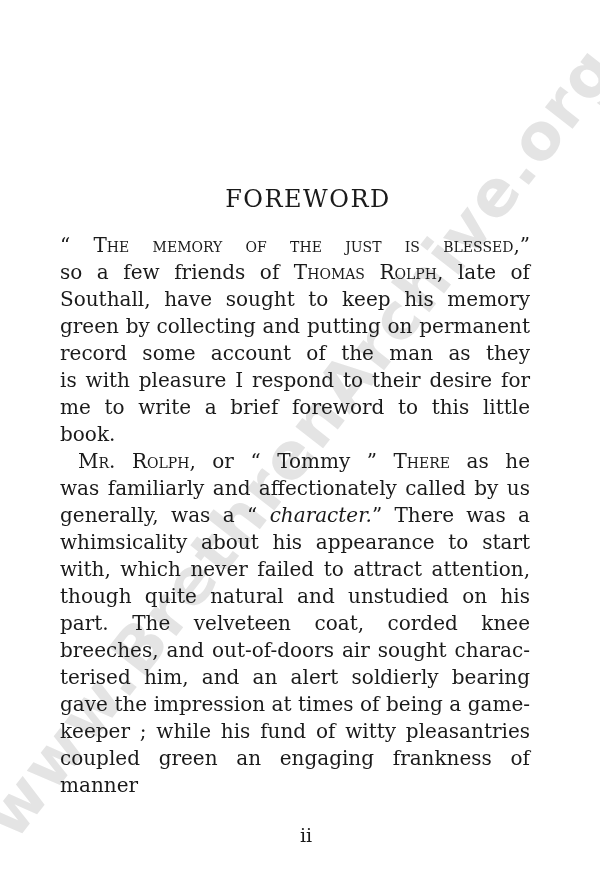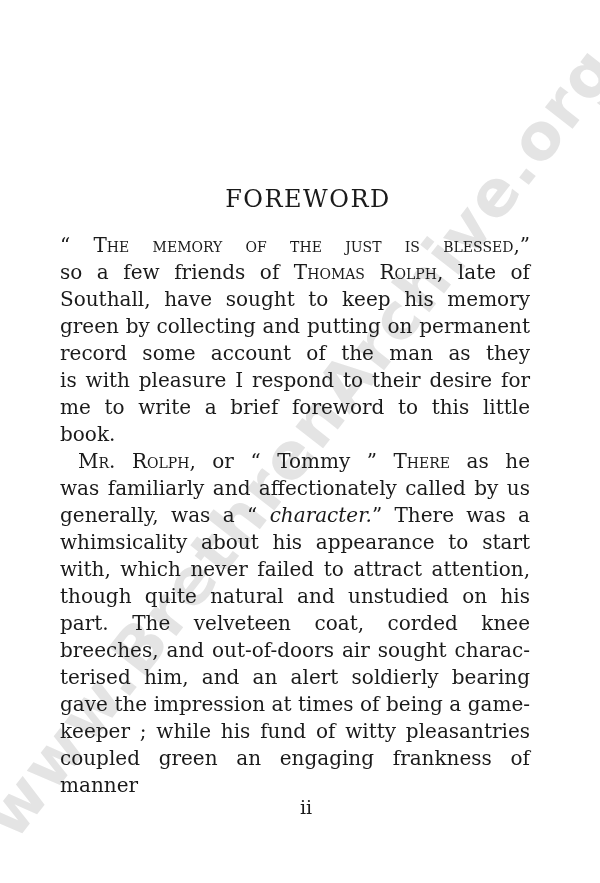--- a/index.html
+++ b/index.html
@@ -55,21 +55,21 @@
     text-align-last: justify;
   }
 
   .indent { text-indent: 18px; }
 
   .sc { font-variant: small-caps; }
   .it { font-style: italic; margin-top: 24px; }
 
   .page-number {
     position: absolute;
-    top: 796px;
+    top: 824px;
     left: 71px;
     width: 470px;
     text-align: center;
     font-size: 19px;
   }
 </style>
 </head>
 <body>
 
 <div class="page">

